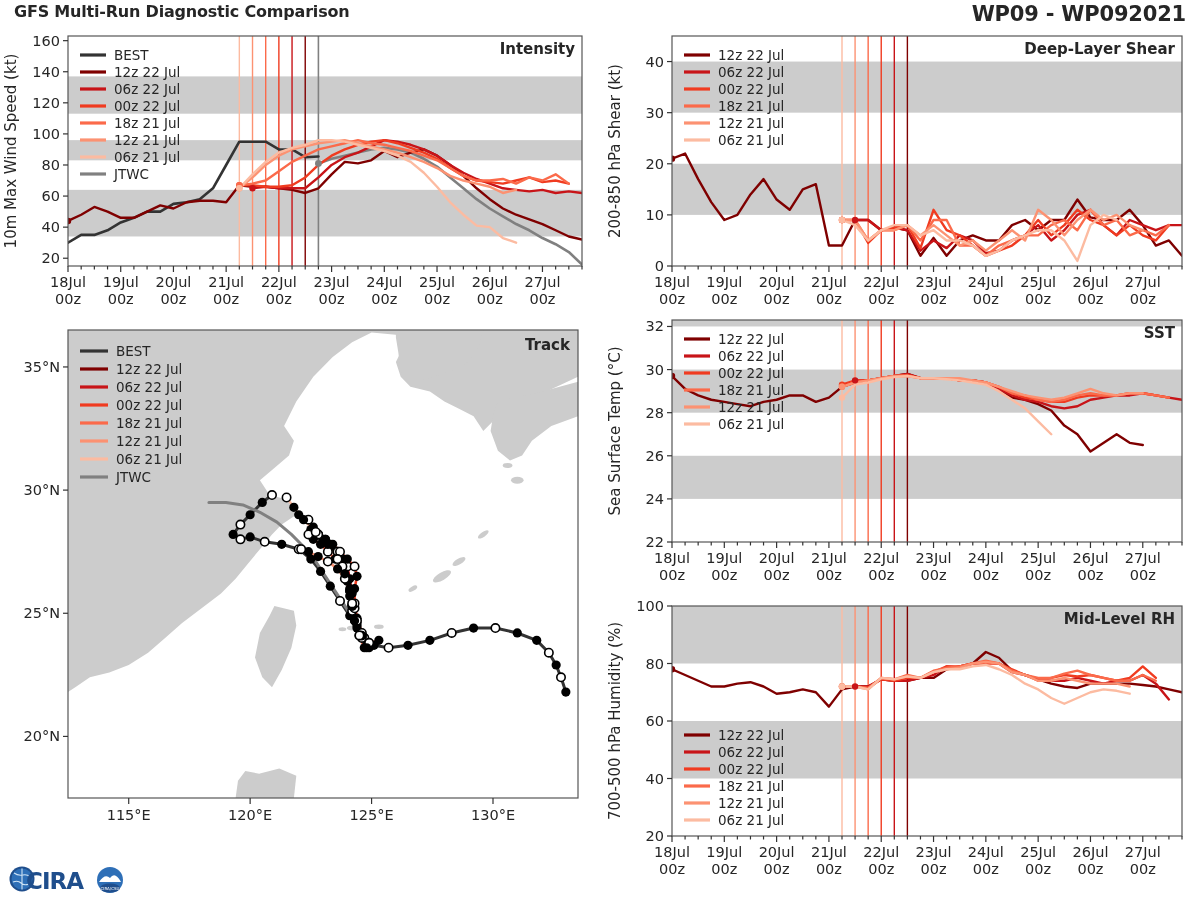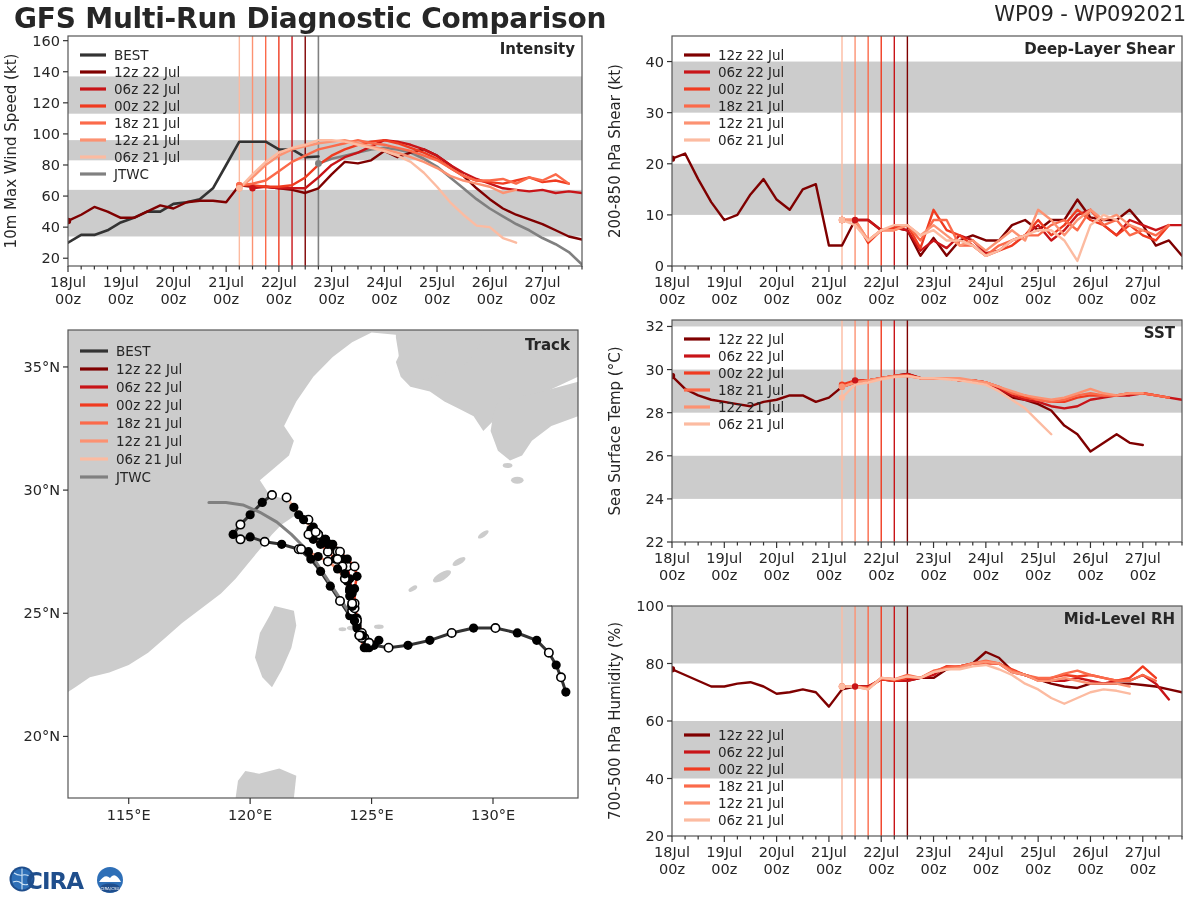--- a/index.html
+++ b/index.html
@@ -1,19 +1,19 @@
 <!DOCTYPE html>
 <html><head>
 <meta charset="utf-8">
 <style>
   html,body{margin:0;padding:0;background:#ffffff;}
   body{width:1200px;height:900px;position:relative;font-family:"DejaVu Sans","Liberation Sans",sans-serif;color:#222;overflow:hidden;}
   .fig{position:absolute;left:0;top:0;width:1200px;height:900px;}
-  .title-main{position:absolute;left:14px;top:2px;font-size:28px;font-weight:bold;color:#262626;letter-spacing:-0.2px;}
-  .title-right{position:absolute;right:14px;top:2px;font-size:21px;font-weight:normal;color:#262626;letter-spacing:-0.2px;}
+  .title-main{position:absolute;left:14px;top:2px;font-size:16px;font-weight:bold;color:#262626;letter-spacing:-0.2px;}
+  .title-right{position:absolute;right:14px;top:2px;font-size:21px;font-weight:bold;color:#262626;letter-spacing:-0.2px;}
   svg{display:block;}
   .panel{position:absolute;}
   .axlabel{font-size:15px;fill:#262626;}
   .ticklabel{font-size:14.5px;fill:#262626;}
   .paneltitle{font-size:15px;font-weight:bold;fill:#262626;}
   .legtext{font-size:13.5px;fill:#262626;}
   .cira{position:absolute;left:6px;top:858px;width:124px;height:40px;text-align:right;}
 </style>
 </head>
 <body>

